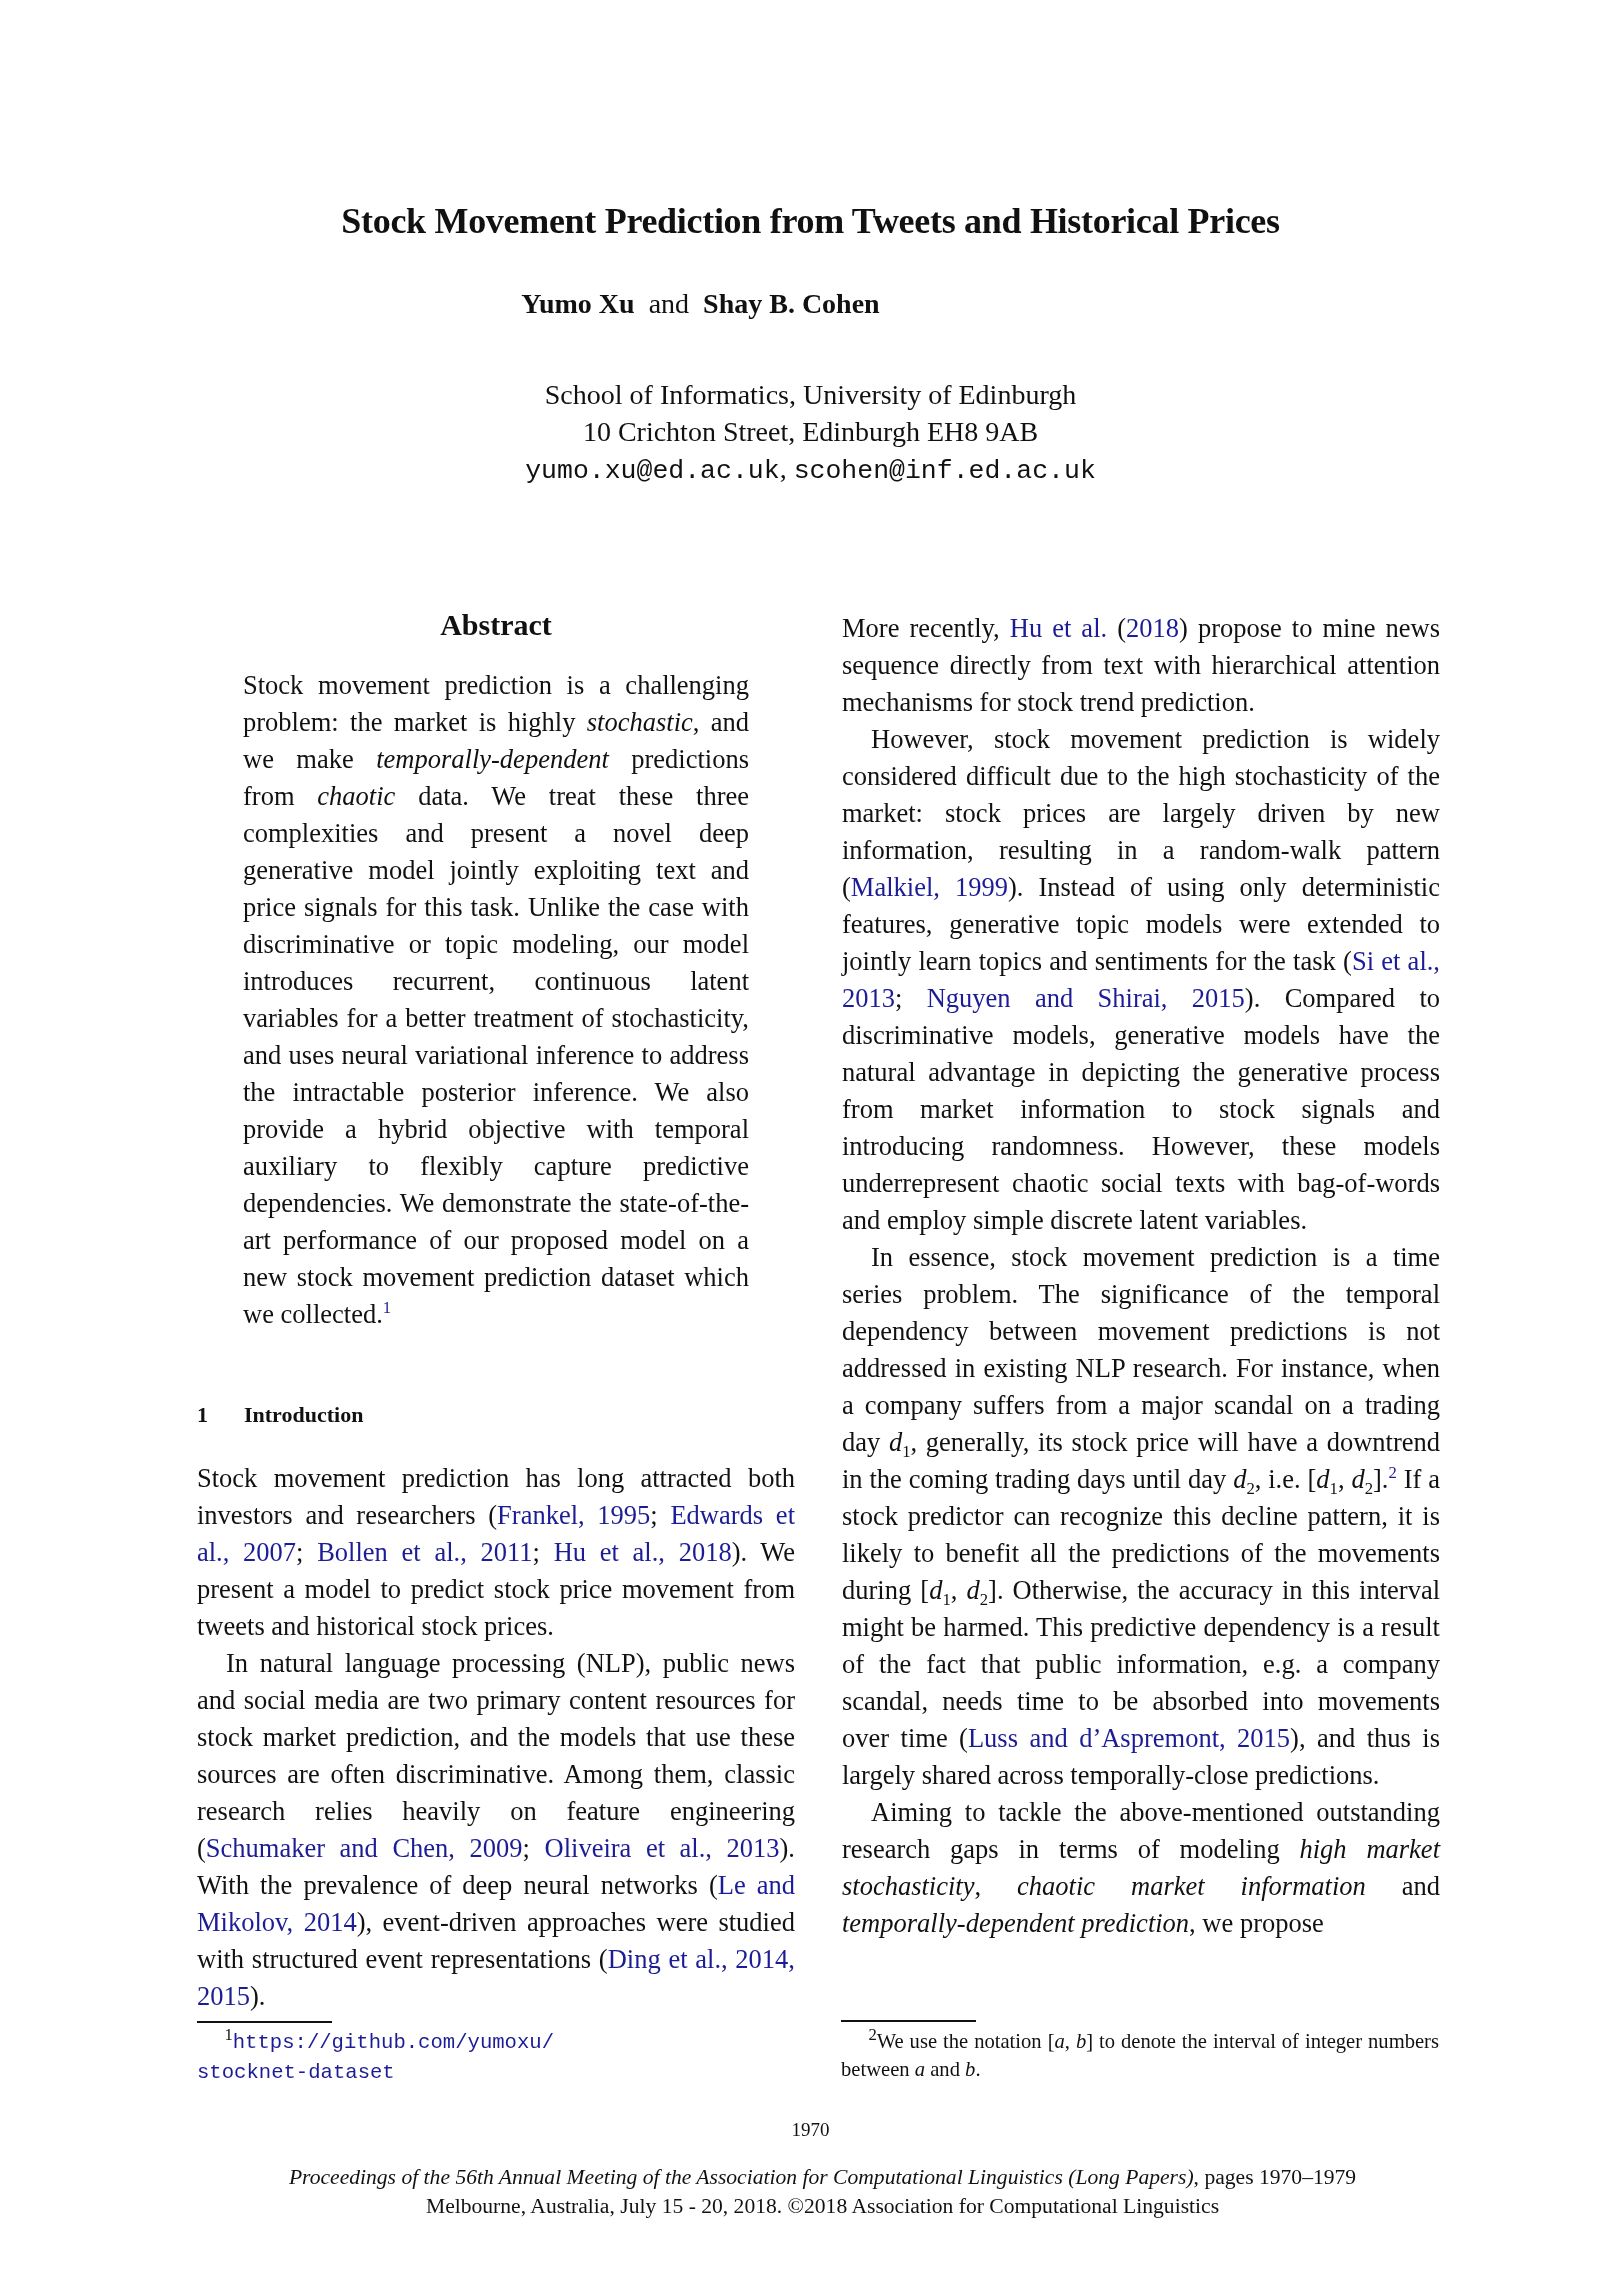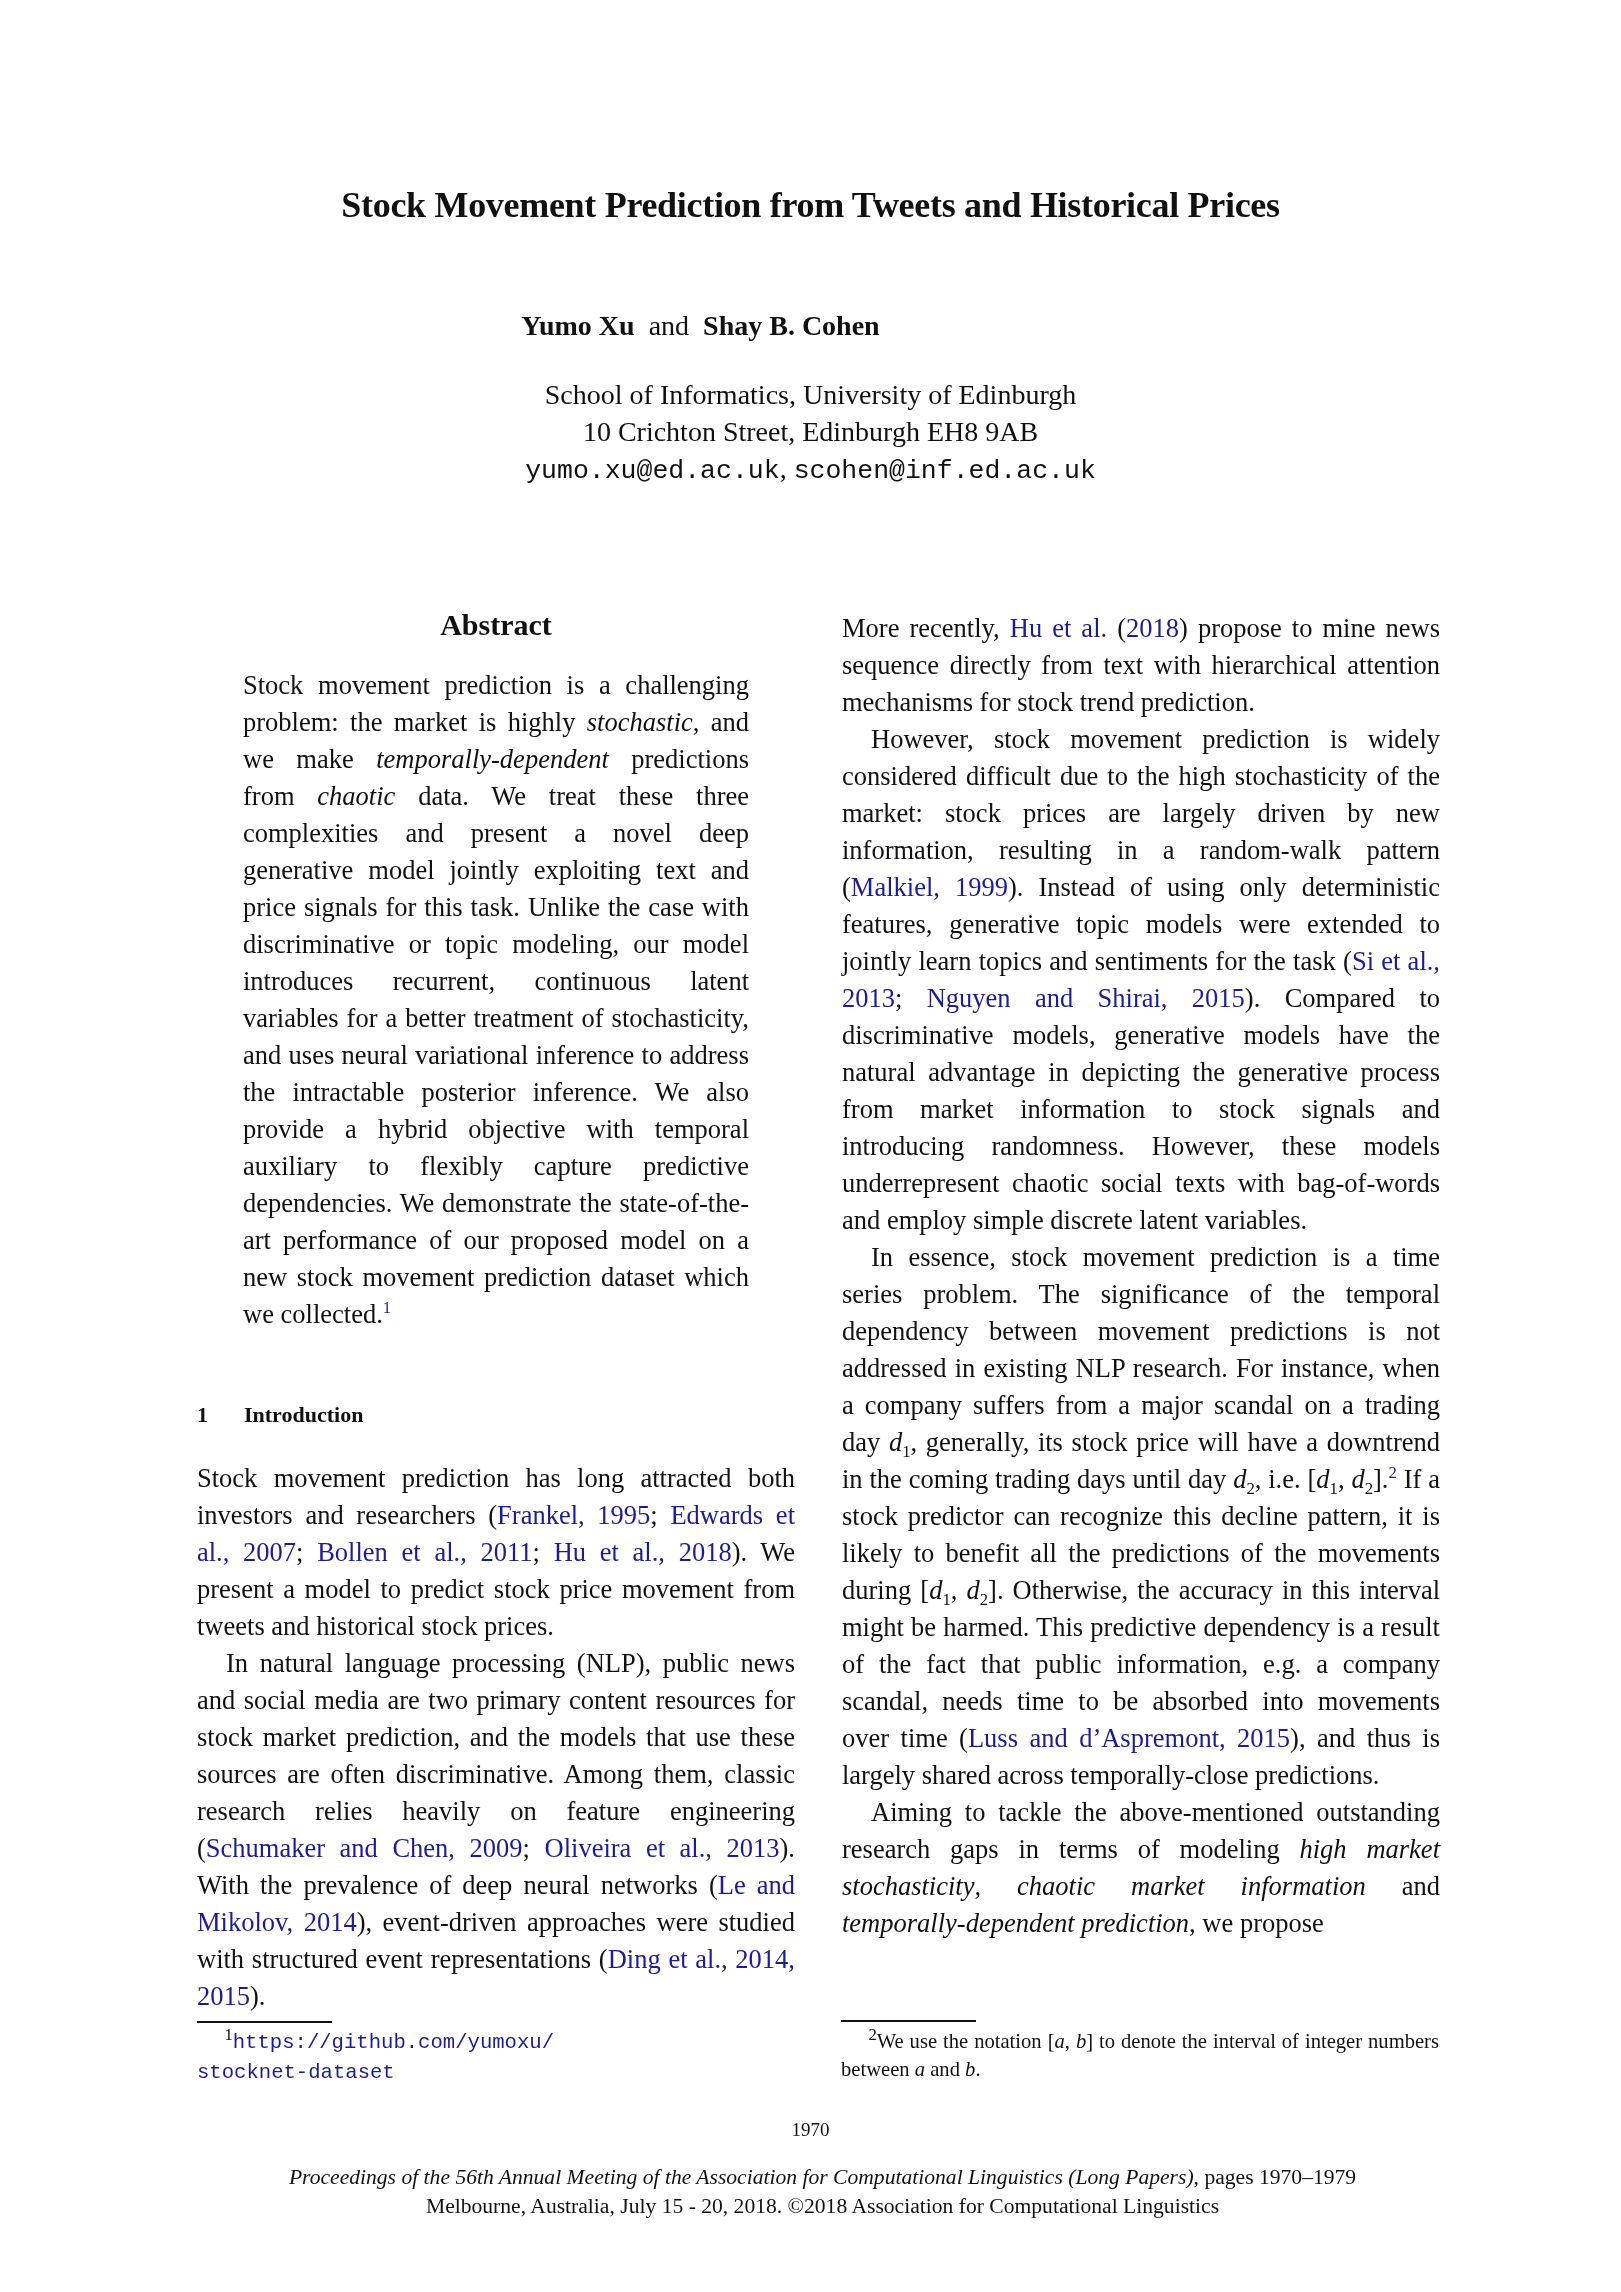--- a/index.html
+++ b/index.html
@@ -1,25 +1,25 @@
 <!DOCTYPE html>
 <html><head>
 <meta charset="utf-8">
 <style>
   html, body { margin: 0; padding: 0; background: #ffffff; }
   body {
     width: 1621px; height: 2293px; position: relative; overflow: hidden;
     font-family: "Liberation Serif", "DejaVu Serif", serif; color: #111;
   }
   .title {
-    position: absolute; top: 184px; left: 0; width: 1621px; text-align: center;
+    position: absolute; top: 200px; left: 0; width: 1621px; text-align: center;
     font-weight: bold; font-size: 36px; letter-spacing: -0.3px;
   }
   .authors {
-    position: absolute; top: 310px; left: 0; width: 1401px; text-align: center;
+    position: absolute; top: 288px; left: 0; width: 1401px; text-align: center;
     font-size: 28px;
   }
   .authors b { font-weight: bold; }
   .affil {
     position: absolute; top: 376px; left: 0; width: 1621px; text-align: center;
     font-size: 28px; line-height: 37px;
   }
   .mono { font-family: "Liberation Mono", "DejaVu Sans Mono", monospace; font-size: 26.5px; }
   .col {
     position: absolute; font-size: 26.5px; line-height: 37px; text-align: justify;

